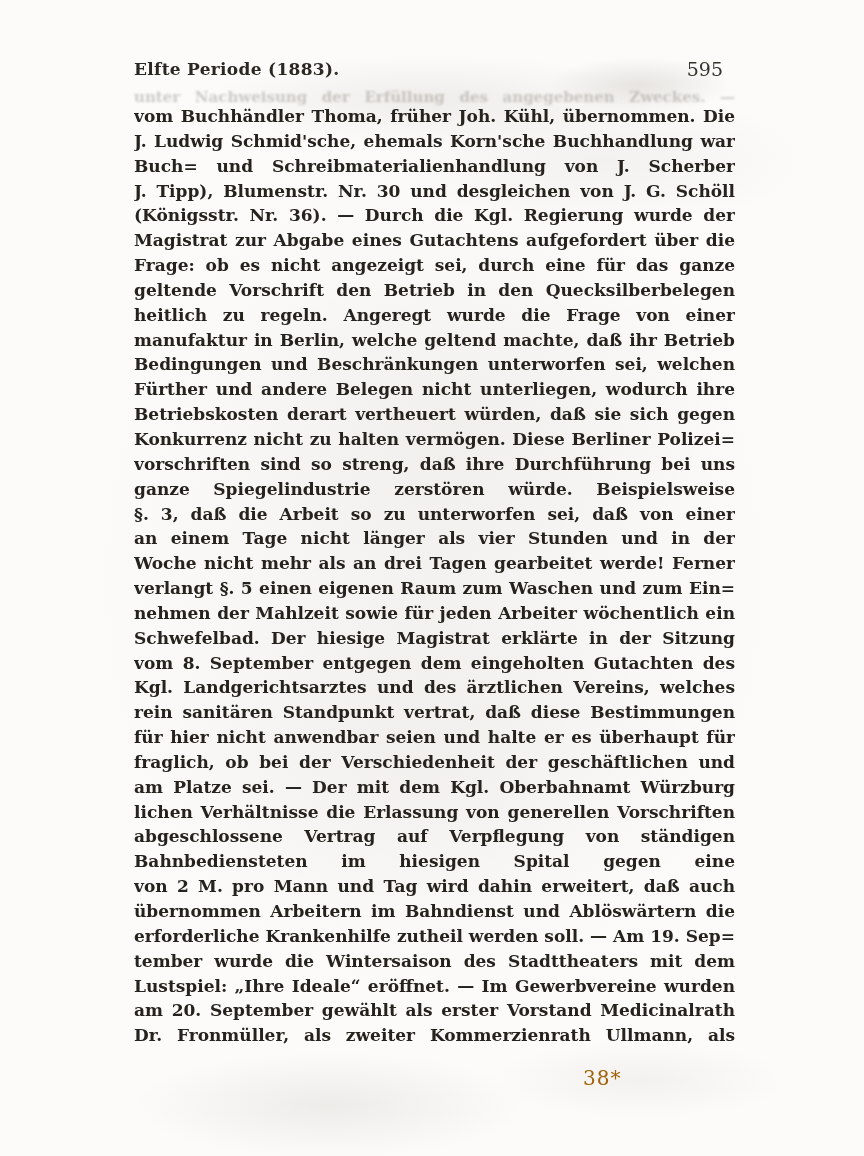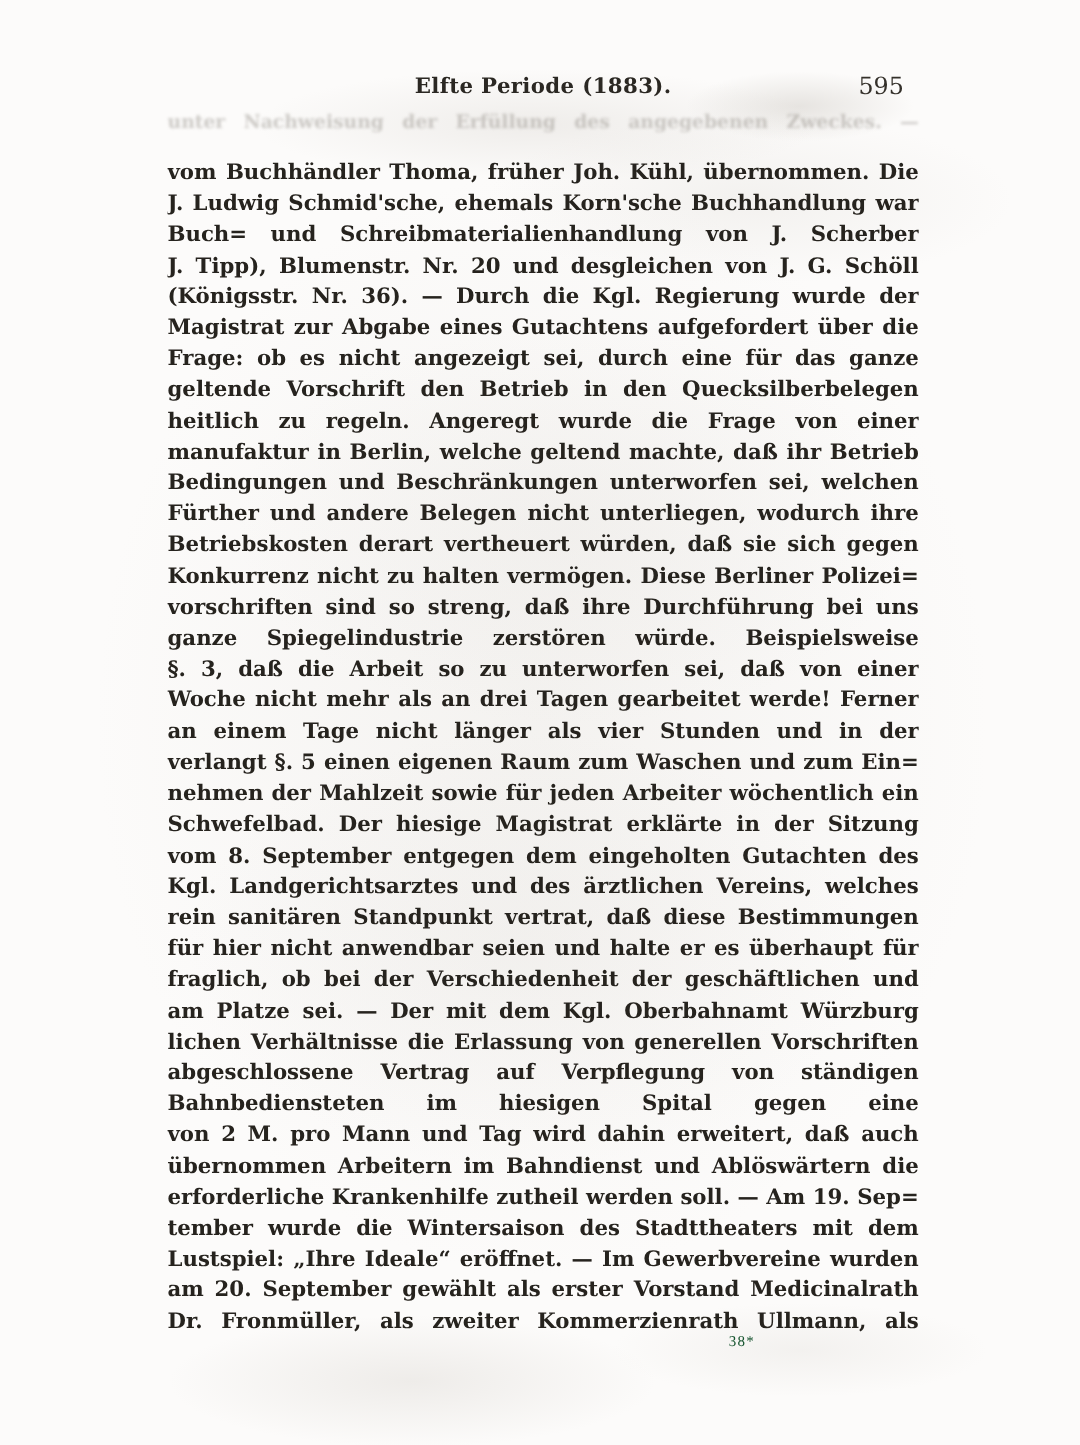--- a/index.html
+++ b/index.html
@@ -33,21 +33,21 @@
   }
   .running-header {
     position: absolute;
     left: 134px;
     top: 59px;
     width: 601px;
     height: 22px;
   }
   .header-title {
     display: block;
-    text-align: center;
+    text-align: left;
     font-size: 17px;
     font-weight: bold;
     letter-spacing: 0.3px;
     color: #2b2823;
   }
   .page-number {
     position: absolute;
     right: 12px;
     top: -1px;
     font-size: 19px;
@@ -66,76 +66,74 @@
     color: rgba(130,124,115,0.38);
     filter: blur(1.1px);
     height: 18px;
     overflow: hidden;
   }
   .text-block {
     position: absolute;
     left: 134px;
     top: 104px;
     width: 601px;
-    margin-top: 22px;
   }
   .text-line {
     height: 24.85px;
     line-height: 24.85px;
     font-size: 17px;
     font-weight: bold;
     text-align: justify;
     text-align-last: justify;
     white-space: normal;
     overflow: hidden;
     color: #26231e;
   }
   .signature-mark {
     position: absolute;
     left: 583px;
     top: 1066px;
-    font-size: 12px;
+    font-size: 20px;
     font-weight: normal;
-    color: #14532d;
+    color: #a16207;
     letter-spacing: 1px;
-    font-family: Liberation Serif, serif;
   }
 </style>
 </head>
 <body>
 
 <div class="scan-texture"></div>
 
 <div class="running-header">
   <span class="header-title">Elfte Periode (1883).</span>
   <span class="page-number">595</span>
 </div>
 
 <div class="ghost-line">unter Nachweisung der Erfüllung des angegebenen Zweckes. —</div>
 
 <div class="text-block">
     <div class="text-line">vom Buchhändler Thoma, früher Joh. Kühl, übernommen.  Die</div>
     <div class="text-line">J. Ludwig Schmid'sche, ehemals Korn'sche Buchhandlung war</div>
     <div class="text-line">Buch= und Schreibmaterialienhandlung von J. Scherber (Jakob</div>
-    <div class="text-line">J. Tipp), Blumenstr. Nr. 20 und desgleichen von J. G. Schöll</div>
+    <div class="text-line">J. Tipp), Blumenstr. Nr. 30 und desgleichen von J. G. Schöll</div>
     <div class="text-line">(Königsstr. Nr. 36). — Durch die Kgl. Regierung wurde der</div>
     <div class="text-line">Magistrat zur Abgabe eines Gutachtens aufgefordert über die</div>
     <div class="text-line">Frage: ob es nicht angezeigt sei, durch eine für das ganze Reich</div>
     <div class="text-line">geltende Vorschrift den Betrieb in den Quecksilberbelegen ein=</div>
     <div class="text-line">heitlich zu regeln.  Angeregt wurde die Frage von einer Spiegel=</div>
     <div class="text-line">manufaktur in Berlin, welche geltend machte, daß ihr Betrieb</div>
     <div class="text-line">Bedingungen und Beschränkungen unterworfen sei, welchen die</div>
     <div class="text-line">Fürther und andere Belegen nicht unterliegen, wodurch ihre</div>
     <div class="text-line">Betriebskosten derart vertheuert würden, daß sie sich gegen die</div>
     <div class="text-line">Konkurrenz nicht zu halten vermögen.  Diese Berliner Polizei=</div>
     <div class="text-line">vorschriften sind so streng, daß ihre Durchführung bei uns die</div>
     <div class="text-line">ganze Spiegelindustrie zerstören würde.  Beispielsweise verlangt</div>
     <div class="text-line">§. 3, daß die Arbeit so zu unterworfen sei, daß von einer Person</div>
+    <div class="text-line">an einem Tage nicht länger als vier Stunden und in der</div>
     <div class="text-line">Woche nicht mehr als an drei Tagen gearbeitet werde!  Ferner</div>
-    <div class="text-line">an einem Tage nicht länger als vier Stunden und in der</div>
     <div class="text-line">verlangt §. 5 einen eigenen Raum zum Waschen und zum Ein=</div>
     <div class="text-line">nehmen der Mahlzeit sowie für jeden Arbeiter wöchentlich ein</div>
     <div class="text-line">Schwefelbad.  Der hiesige Magistrat erklärte in der Sitzung</div>
     <div class="text-line">vom 8. September entgegen dem eingeholten Gutachten des</div>
     <div class="text-line">Kgl. Landgerichtsarztes und des ärztlichen Vereins, welches den</div>
     <div class="text-line">rein sanitären Standpunkt vertrat, daß diese Bestimmungen</div>
     <div class="text-line">für hier nicht anwendbar seien und halte er es überhaupt für</div>
     <div class="text-line">fraglich, ob bei der Verschiedenheit der geschäftlichen und ört=</div>
     <div class="text-line">am Platze sei. — Der mit dem Kgl. Oberbahnamt Würzburg</div>
     <div class="text-line">lichen Verhältnisse die Erlassung von generellen Vorschriften</div>

